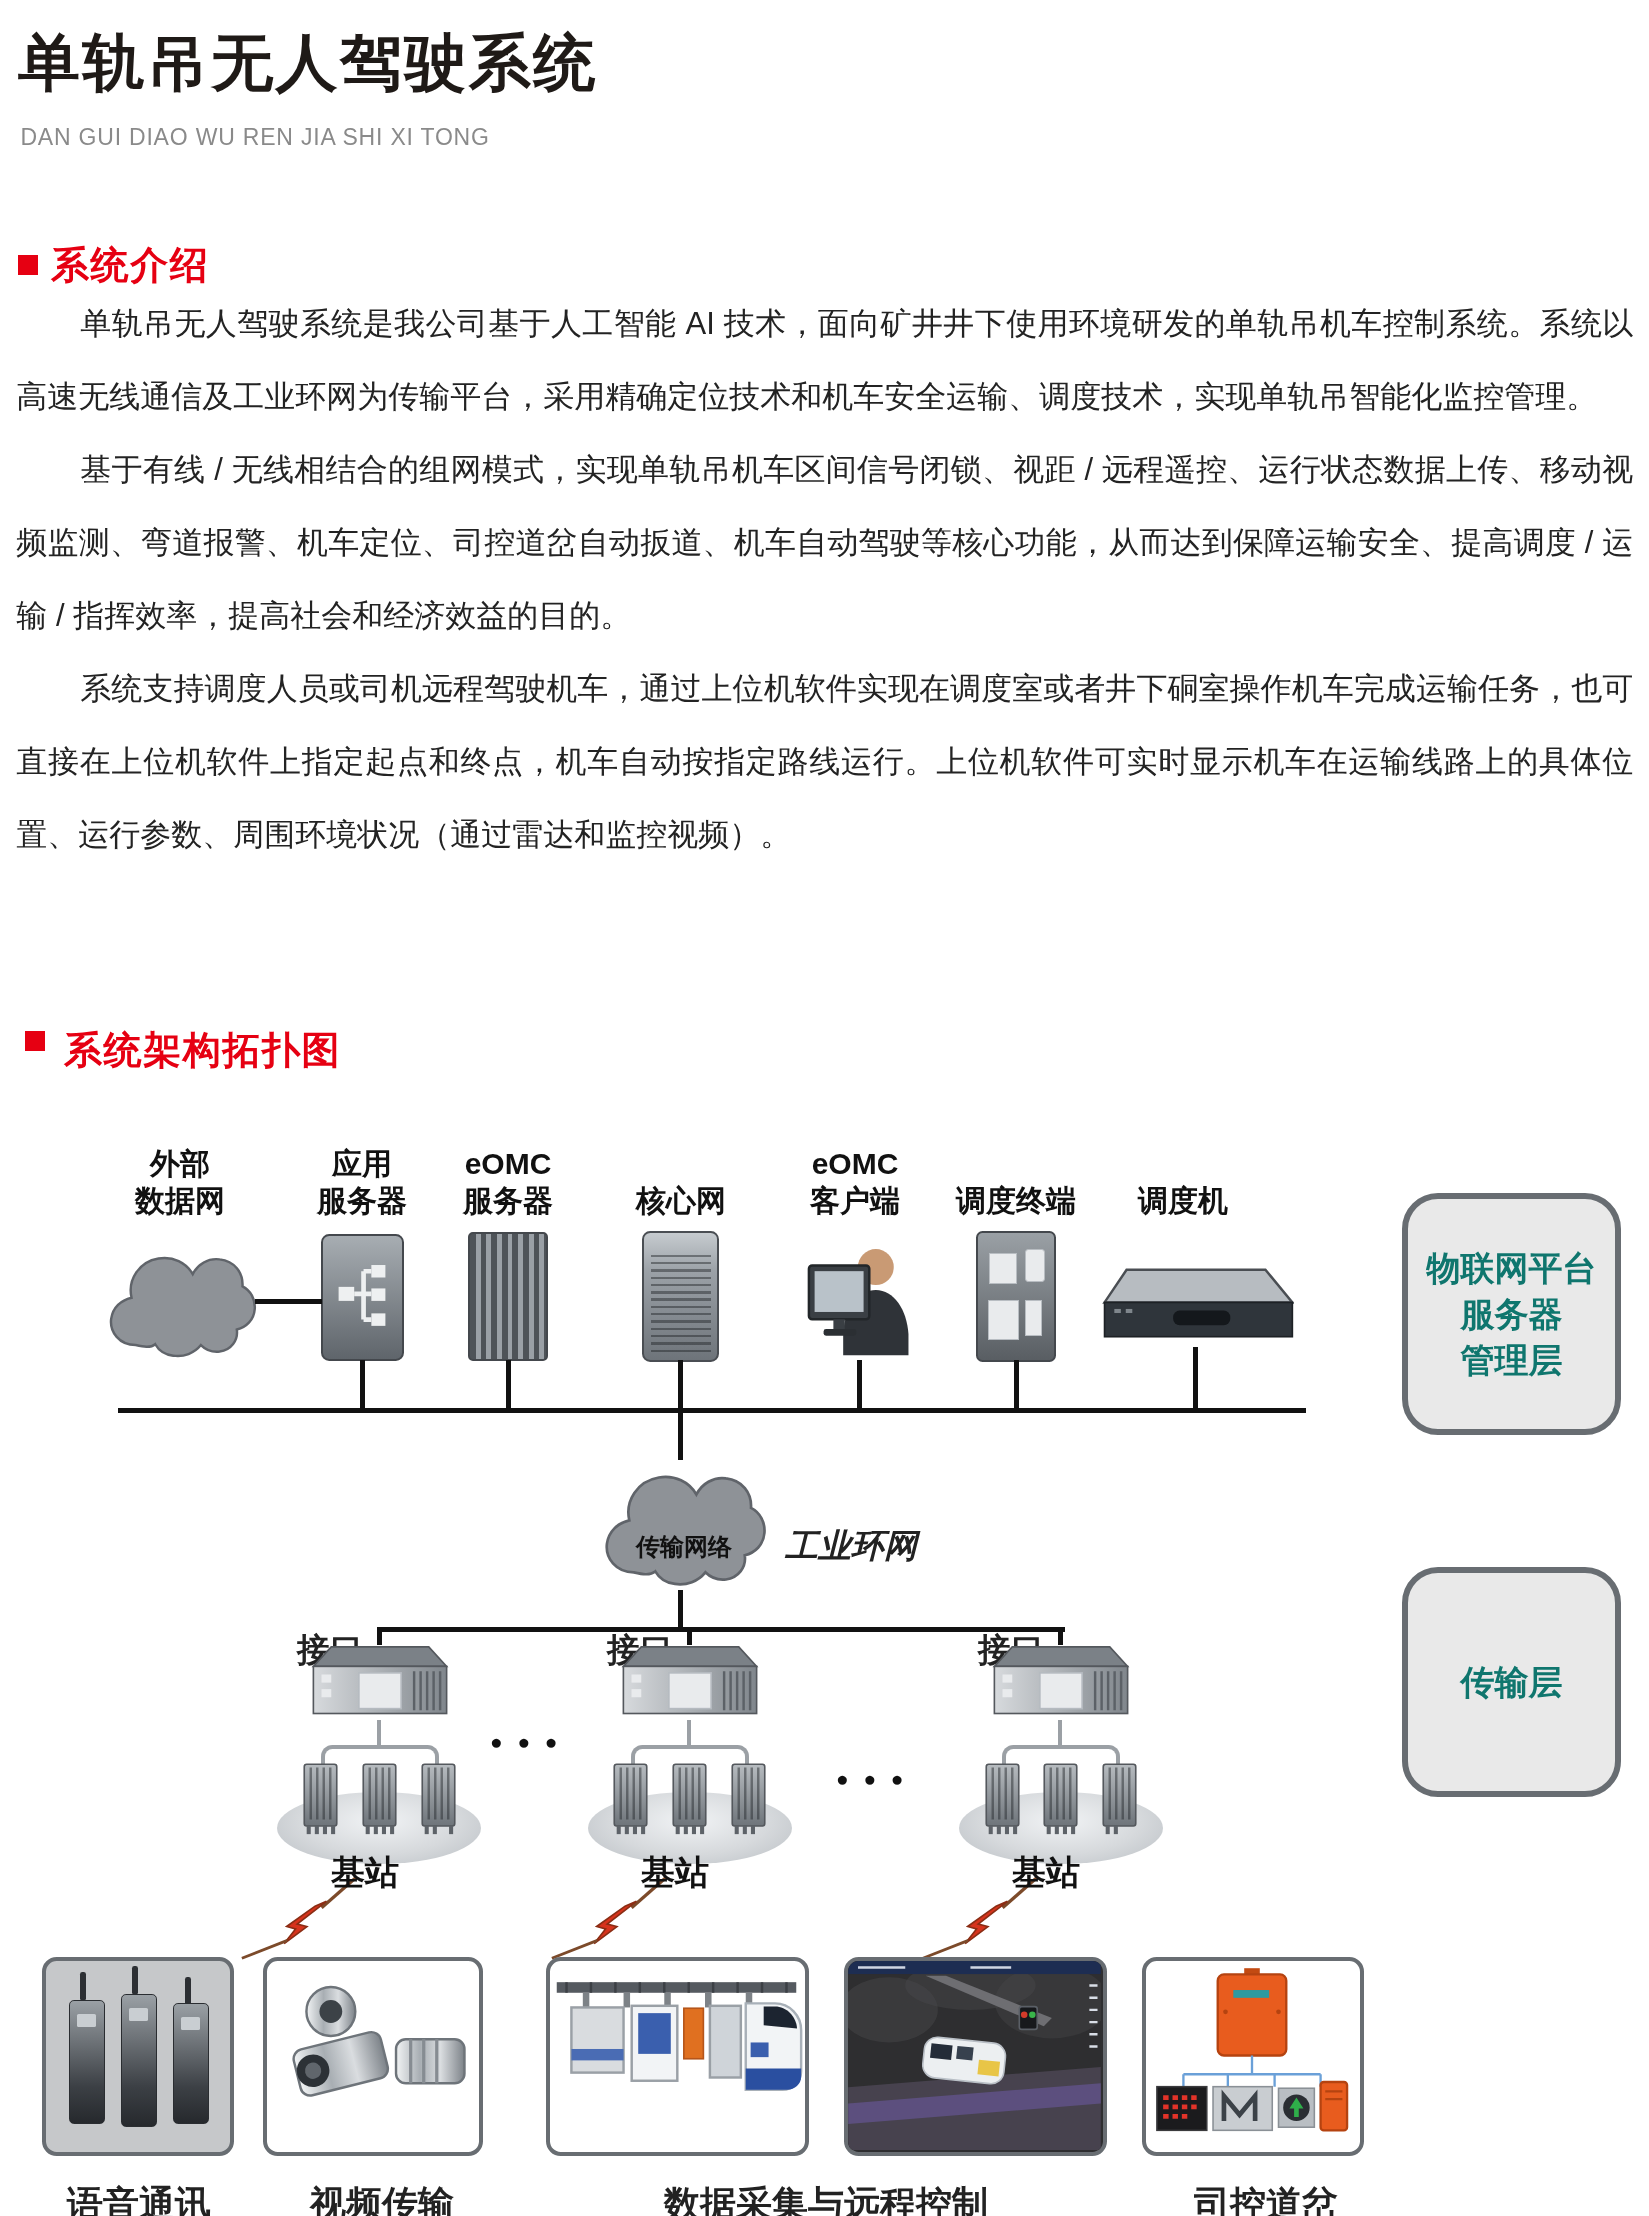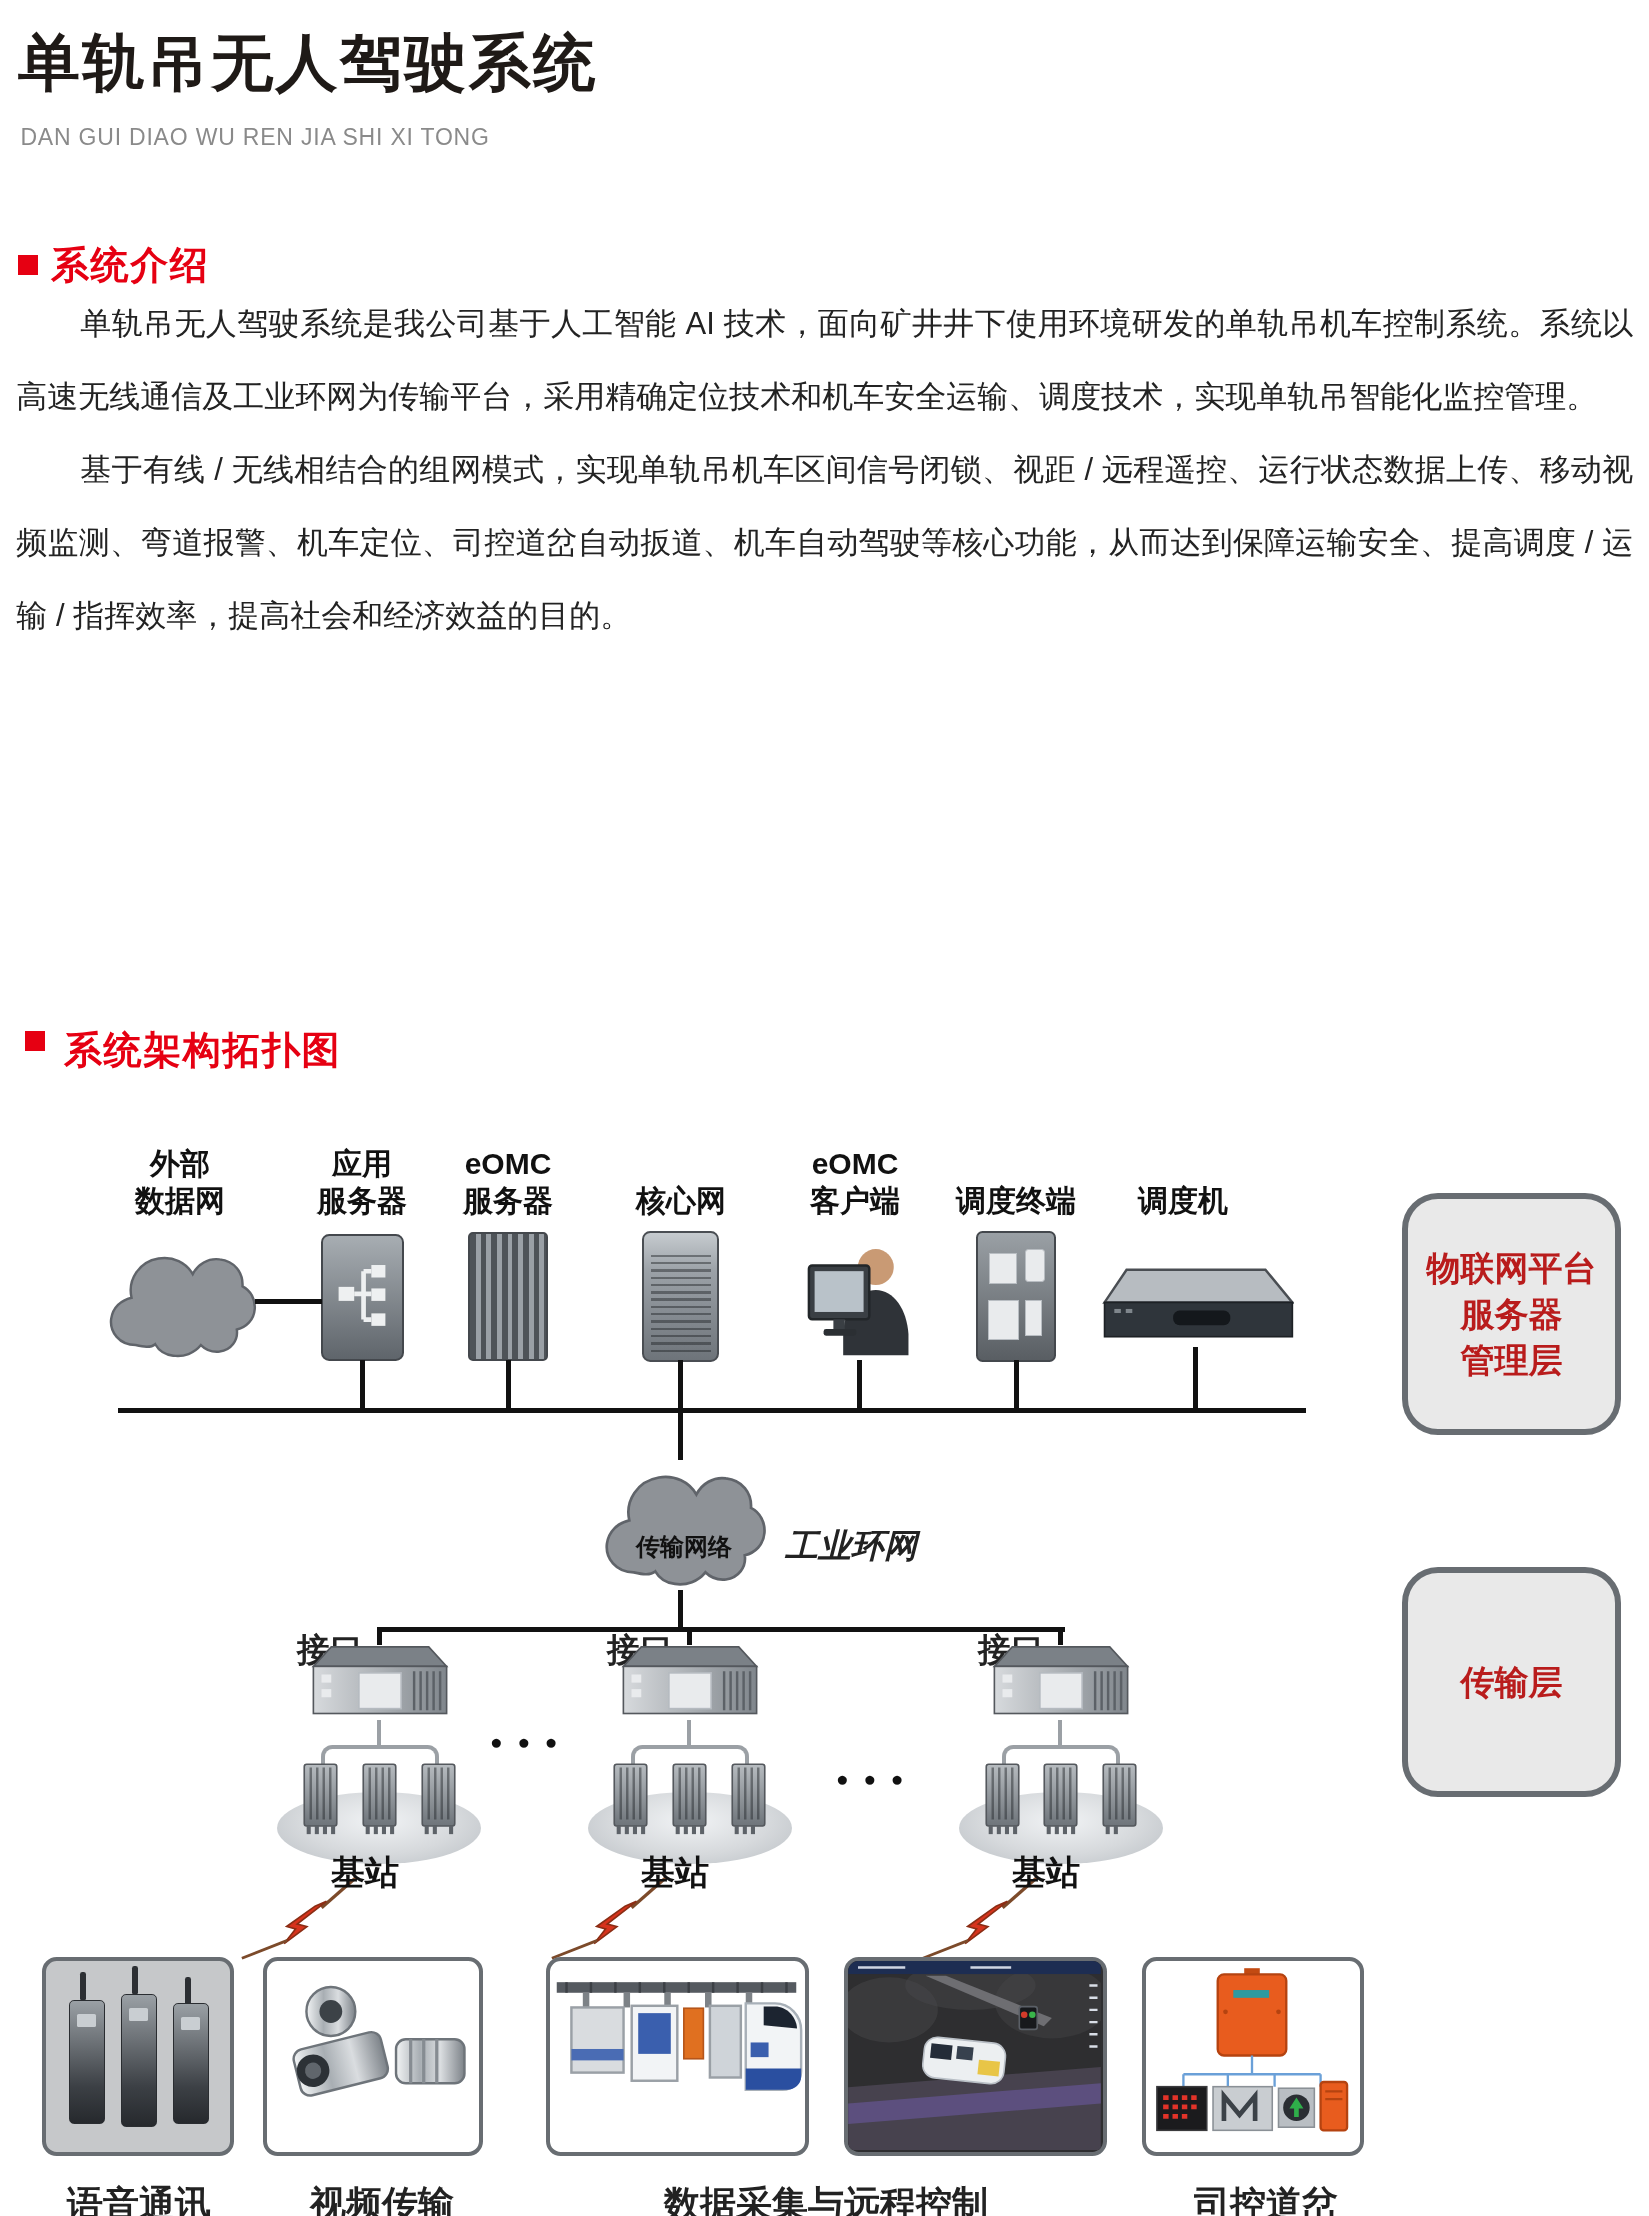--- a/index.html
+++ b/index.html
@@ -15,21 +15,21 @@
   
   .body-text{left:16.3px;top:287px;width:1617px;font-size:31px;line-height:73px;
              text-align:justify;color:#232323;}
   .body-text p{margin:0;text-indent:64px;}
   
   .node-label{font-size:30px;font-weight:700;color:#111;text-align:center;line-height:37px;transform:translateX(-50%);}
   .hline{background:#111;height:4.9px;}
   .vline{background:#111;width:4.9px;}
   .layer-box{width:219px;background:#e9e9e9;border:6.5px solid #686d72;border-radius:36px;
              display:flex;align-items:center;justify-content:center;text-align:center;
-             font-size:34px;font-weight:700;line-height:46px;color:#b91c1c;box-sizing:border-box;}
+             font-size:34px;font-weight:700;line-height:46px;color:#0f766e;box-sizing:border-box;}
   .iface-label{width:122px;text-align:right;font-size:33px;font-weight:700;}
   .bracket{width:118px;height:21px;border-top:4.1px solid #9ba0a5;border-left:4.1px solid #9ba0a5;
            border-right:4.1px solid #9ba0a5;border-radius:11.4px 11.4px 0 0;box-sizing:border-box;}
   .platform{width:204px;height:72px;border-radius:50%;z-index:1;
             background:radial-gradient(ellipse at 50% 40%,#f1f3f5 0%,#d6d9dc 55%,#b9bec3 100%);}
   .base-unit{z-index:2;}
   .dots{font-size:21px;letter-spacing:14.7px;color:#111;font-weight:700;}
   .app-box{top:1957px;height:199px;background:#fff;border:4.9px solid #686d72;border-radius:14.7px;
            box-sizing:border-box;overflow:hidden;}
   .app-label{top:2180px;font-size:36px;font-weight:700;transform:translateX(-50%);white-space:nowrap;}
@@ -73,20 +73,21 @@
 
   <div class="abs doc-title">单轨吊无人驾驶系统</div>
   <div class="abs doc-subtitle">DAN GUI DIAO WU REN JIA SHI XI TONG</div>
 
   <div class="abs sec-square" style="left:18px;top:255px;"></div>
   <div class="abs sec-title" style="left:51px;top:240px;">系统介绍</div>
 
   <div class="abs body-text">
     <p>单轨吊无人驾驶系统是我公司基于人工智能 AI 技术，面向矿井井下使用环境研发的单轨吊机车控制系统。系统以高速无线通信及工业环网为传输平台，采用精确定位技术和机车安全运输、调度技术，实现单轨吊智能化监控管理。</p>
     <p>基于有线 / 无线相结合的组网模式，实现单轨吊机车区间信号闭锁、视距 / 远程遥控、运行状态数据上传、移动视频监测、弯道报警、机车定位、司控道岔自动扳道、机车自动驾驶等核心功能，从而达到保障运输安全、提高调度 / 运输 / 指挥效率，提高社会和经济效益的目的。</p>
+    <p>系统支持调度人员或司机远程驾驶机车，通过上位机软件实现在调度室或者井下硐室操作机车完成运输任务，也可直接在上位机软件上指定起点和终点，机车自动按指定路线运行。上位机软件可实时显示机车在运输线路上的具体位置、运行参数、周围环境状况（通过雷达和监控视频）。</p>
   </div>
 
   <div class="abs sec-square" style="left:24.5px;top:1031px;"></div>
   <div class="abs sec-title" style="left:64px;top:1025px;">系统架构拓扑图</div>
 
   <div class="abs node-label pre" style="left:180px;top:1145px;">外部
 数据网</div>
   <div class="abs node-label pre" style="left:362px;top:1145px;">应用
 服务器</div>
   <div class="abs node-label pre" style="left:508px;top:1145px;">eOMC

